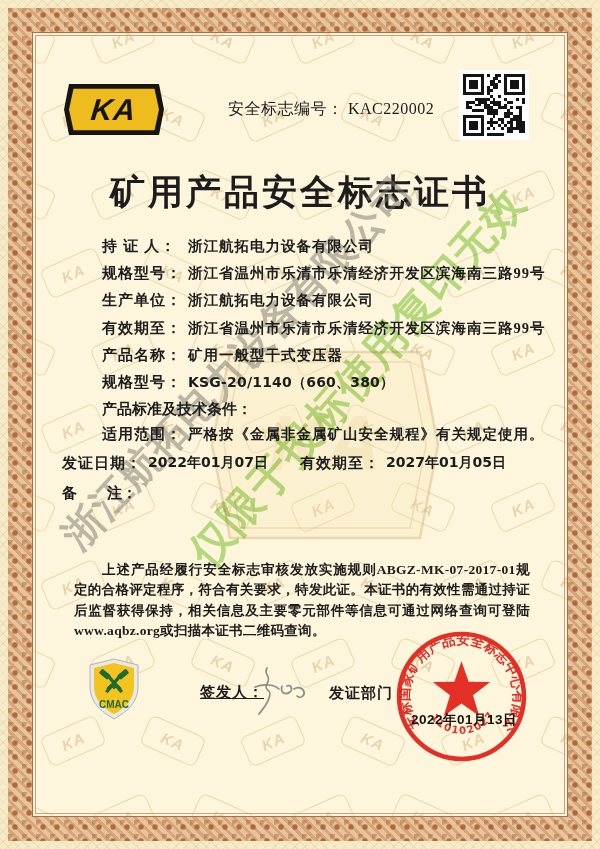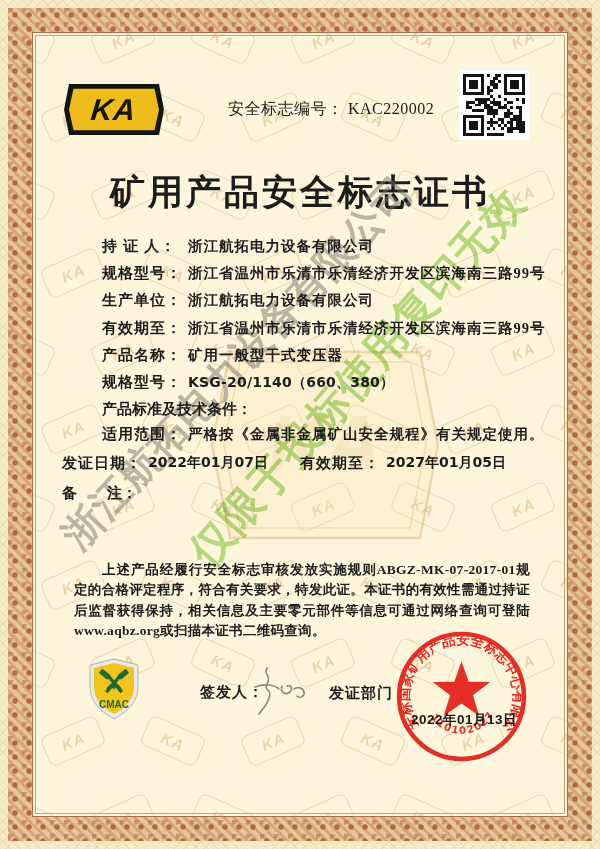--- a/index.html
+++ b/index.html
@@ -62,21 +62,21 @@
   
   .wm-gray{position:absolute;left:-25px;top:336px;width:520px;height:48px;z-index:2;
            transform:rotate(-47deg);color:rgba(122,117,106,.5);
            font:bold 40px "Liberation Serif",serif;letter-spacing:1px;white-space:nowrap;text-align:center;}
   .wm-green{position:absolute;left:115px;top:355px;width:470px;height:50px;z-index:3;
            transform:rotate(-49deg);color:rgba(141,205,77,.62);mix-blend-mode:multiply;
            font:bold 43px "Liberation Serif",serif;letter-spacing:1px;white-space:nowrap;text-align:center;}
 
   
   .cmac{position:absolute;left:87px;top:658px;z-index:2;}
-  .signer-lb{position:absolute;left:200px;top:683px;z-index:2;font:bold 15px "Liberation Sans",sans-serif;letter-spacing:1px;}
+  .signer-lb{position:absolute;left:200px;top:683px;z-index:2;font:bold 15px "Liberation Sans",sans-serif;letter-spacing:1px;text-decoration:underline;}
   .signature{position:absolute;left:246px;top:663px;z-index:3;}
   .dept-lb{position:absolute;left:329px;top:684px;z-index:2;font:bold 15px "Liberation Sans",sans-serif;letter-spacing:1px;}
   .seal{position:absolute;left:386px;top:621px;z-index:4;opacity:.93;}
   .seal-date{position:absolute;left:411px;top:711px;z-index:5;font:bold 13.5px "Liberation Sans",sans-serif;color:#16130f;letter-spacing:.5px;}
 </style>
 </head>
 <body>
 
 <div class="page">
 

